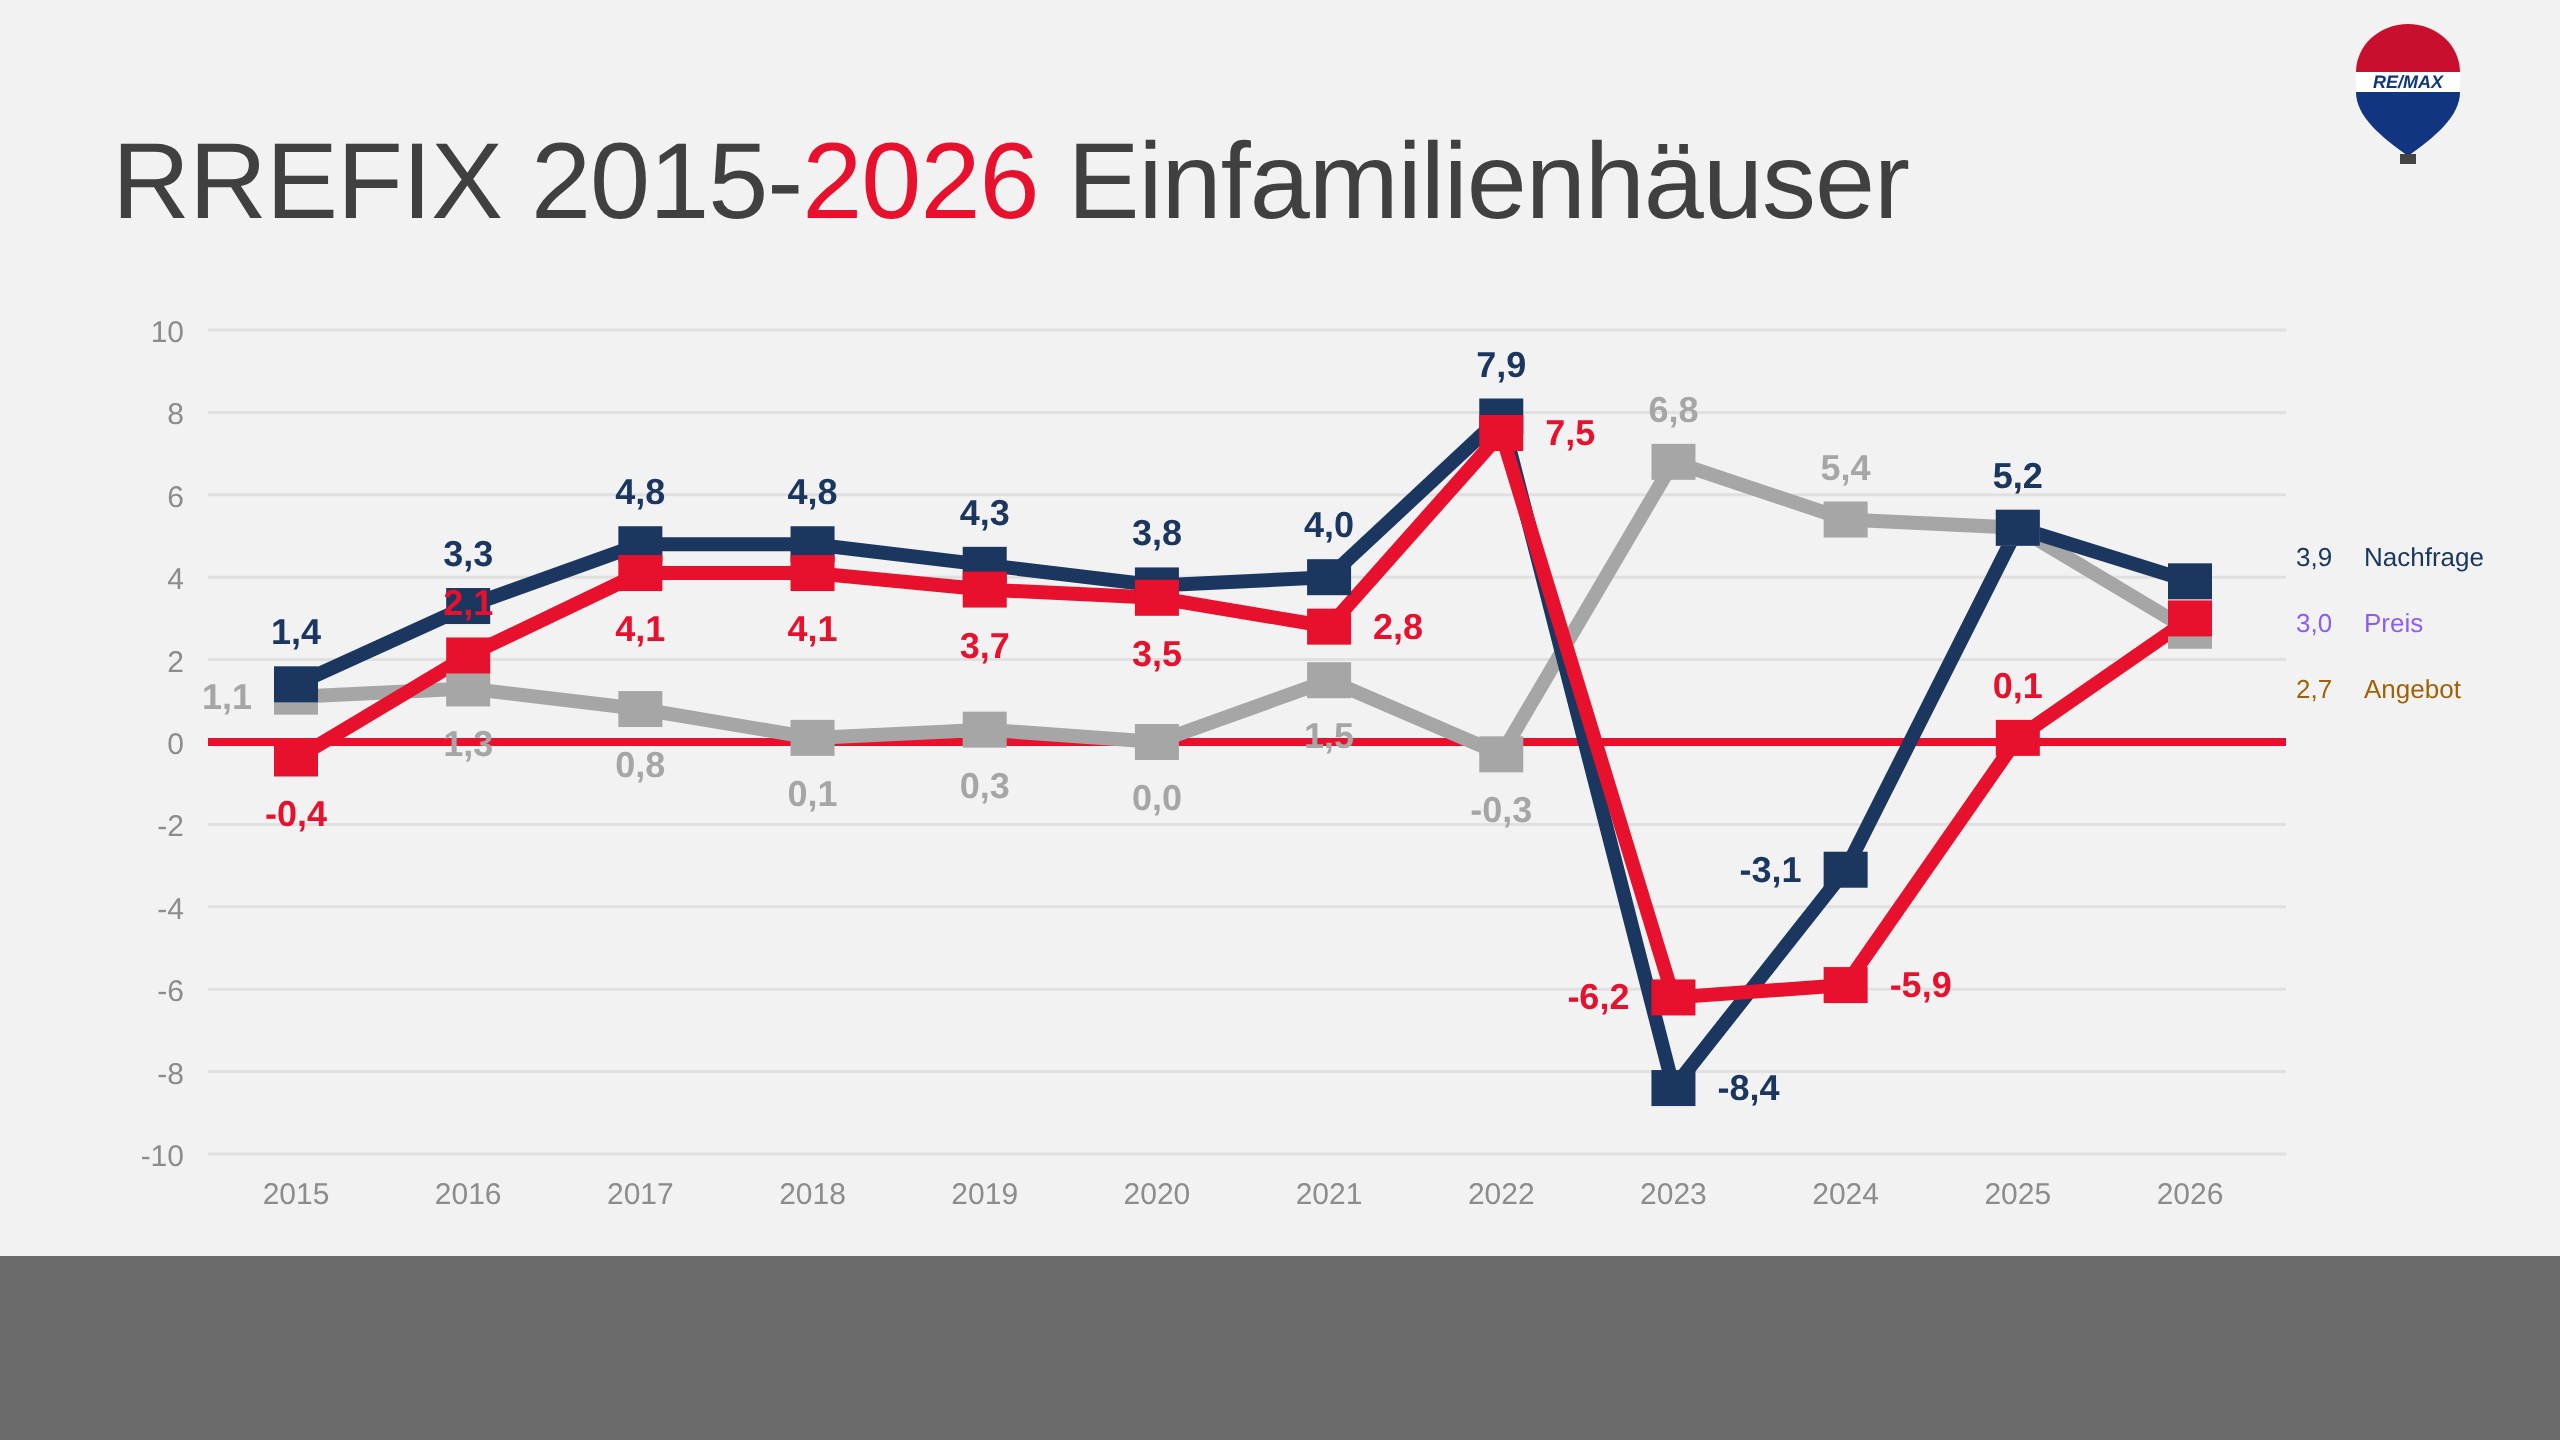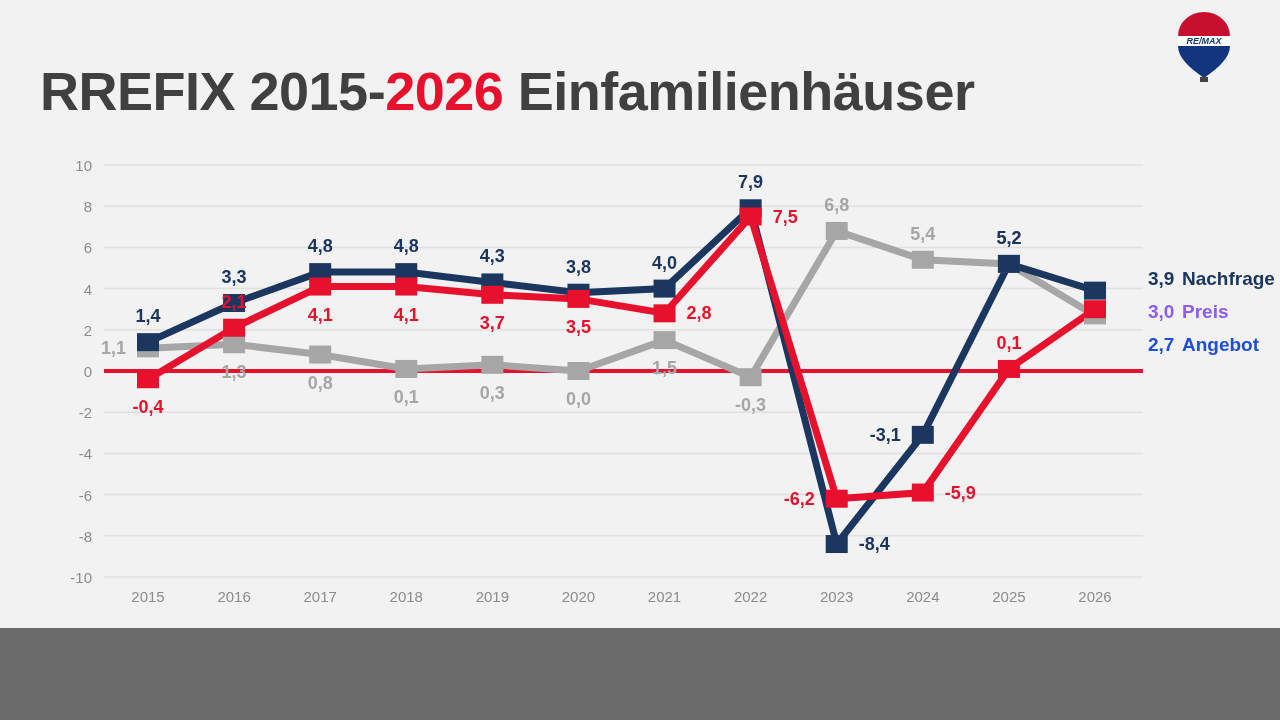--- a/index.html
+++ b/index.html
@@ -21,24 +21,24 @@
     position: absolute;
     top: 8px;
     left: 1168px;
     width: 72px;
     height: 76px;
   }
 
   
   #title {
     position: absolute;
-    left: 40px;
+    left: 56px;
     top: 62px;
     font-size: 54px;
-    font-weight: bold;
+    font-weight: normal;
     color: #404040;
     letter-spacing: -0.5px;
     white-space: nowrap;
     line-height: 1.1;
   }
   #title .accent { color: #e8112d; }
 
   
   #chart {
     position: absolute;
@@ -49,29 +49,29 @@
   }
 
   
   #legend {
     position: absolute;
     left: 1148px;
     top: 262px;
     width: 132px;
   }
   .legend-row {
-    font-size: 19px;
-    font-weight: bold;
+    font-size: 13px;
+    font-weight: normal;
     line-height: 33px;
     white-space: nowrap;
   }
   .legend-row .lv { display: inline-block; min-width: 34px; }
   .legend-row.nachfrage { color: #1b3760; }
   .legend-row.preis     { color: #8b5cf6; }
-  .legend-row.angebot   { color: #1d4ed8; }
+  .legend-row.angebot   { color: #a16207; }
 
   
   #footer {
     position: absolute;
     left: 0;
     top: 628px;
     width: 1280px;
     height: 92px;
     background: #6b6b6b;
   }

